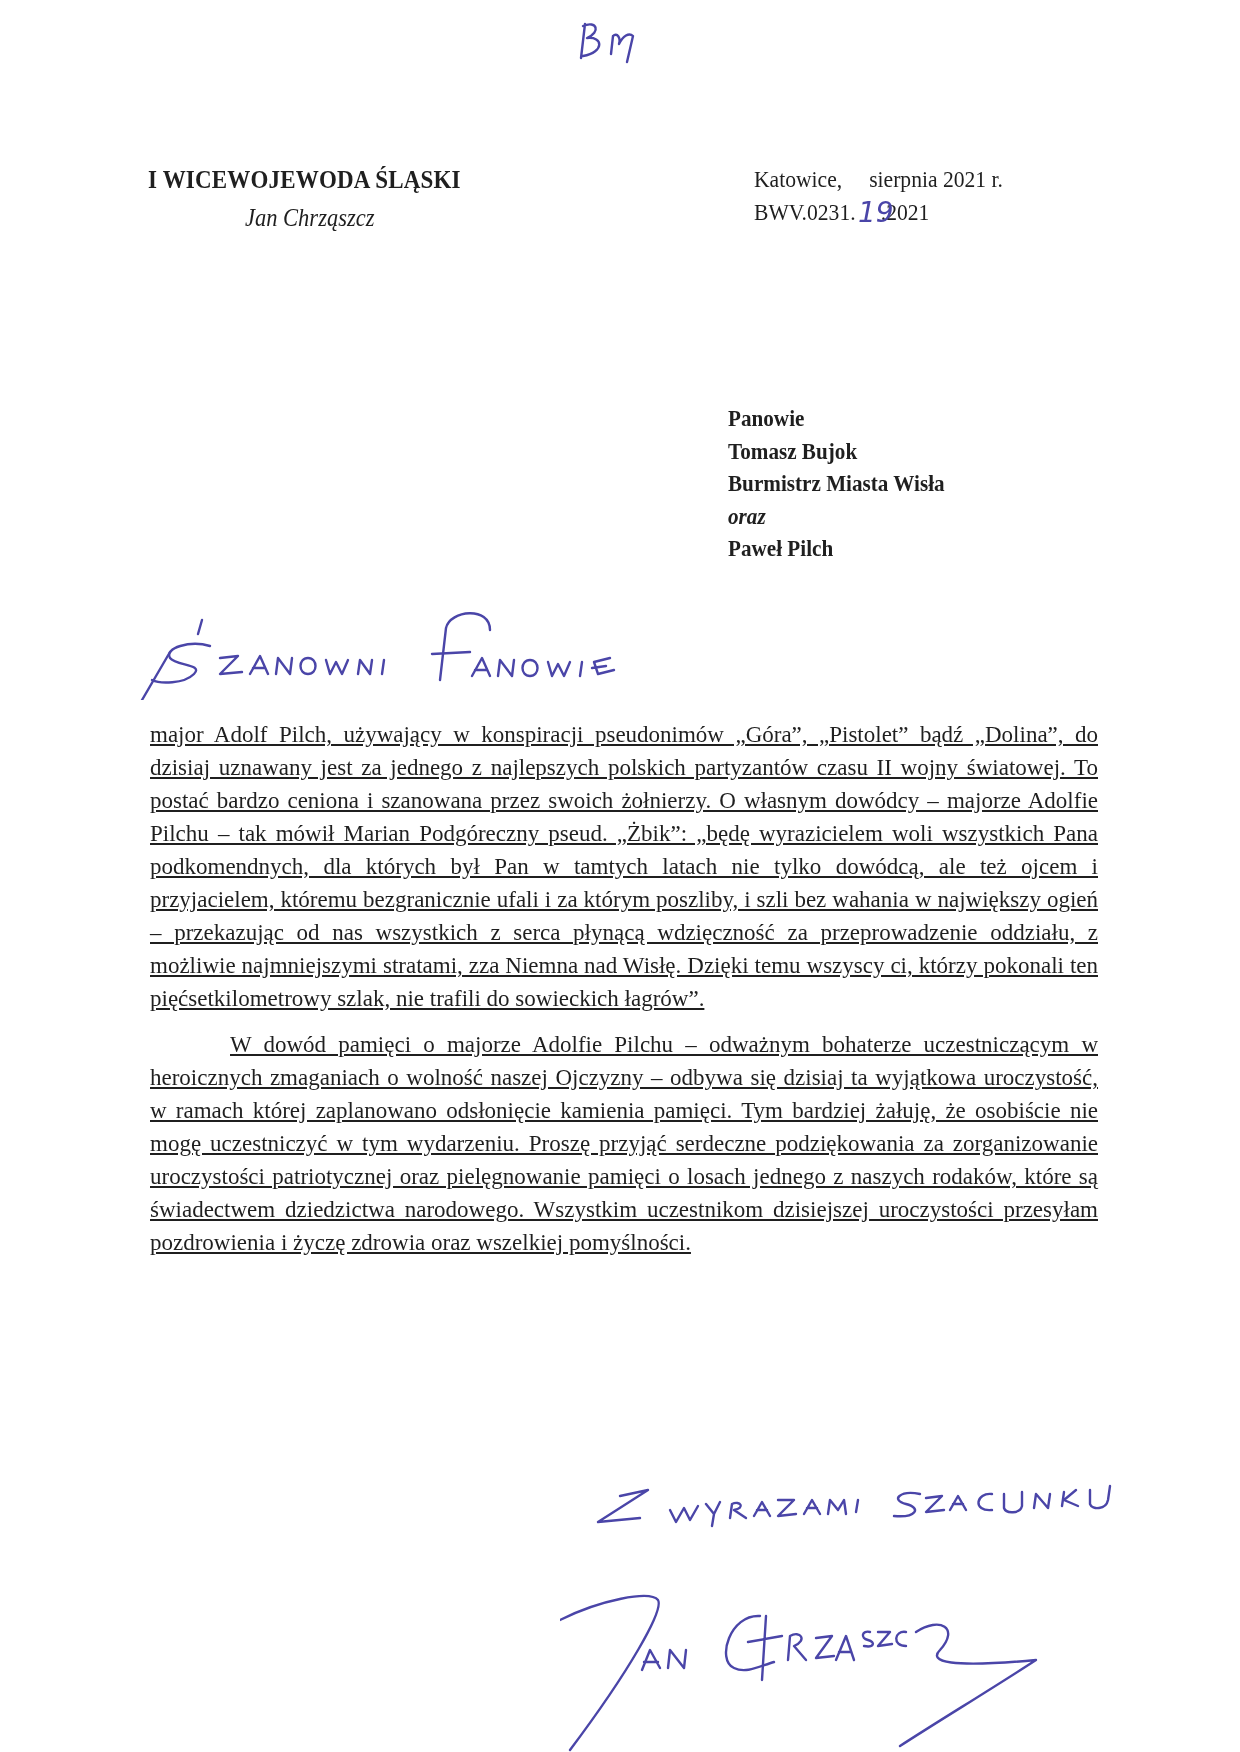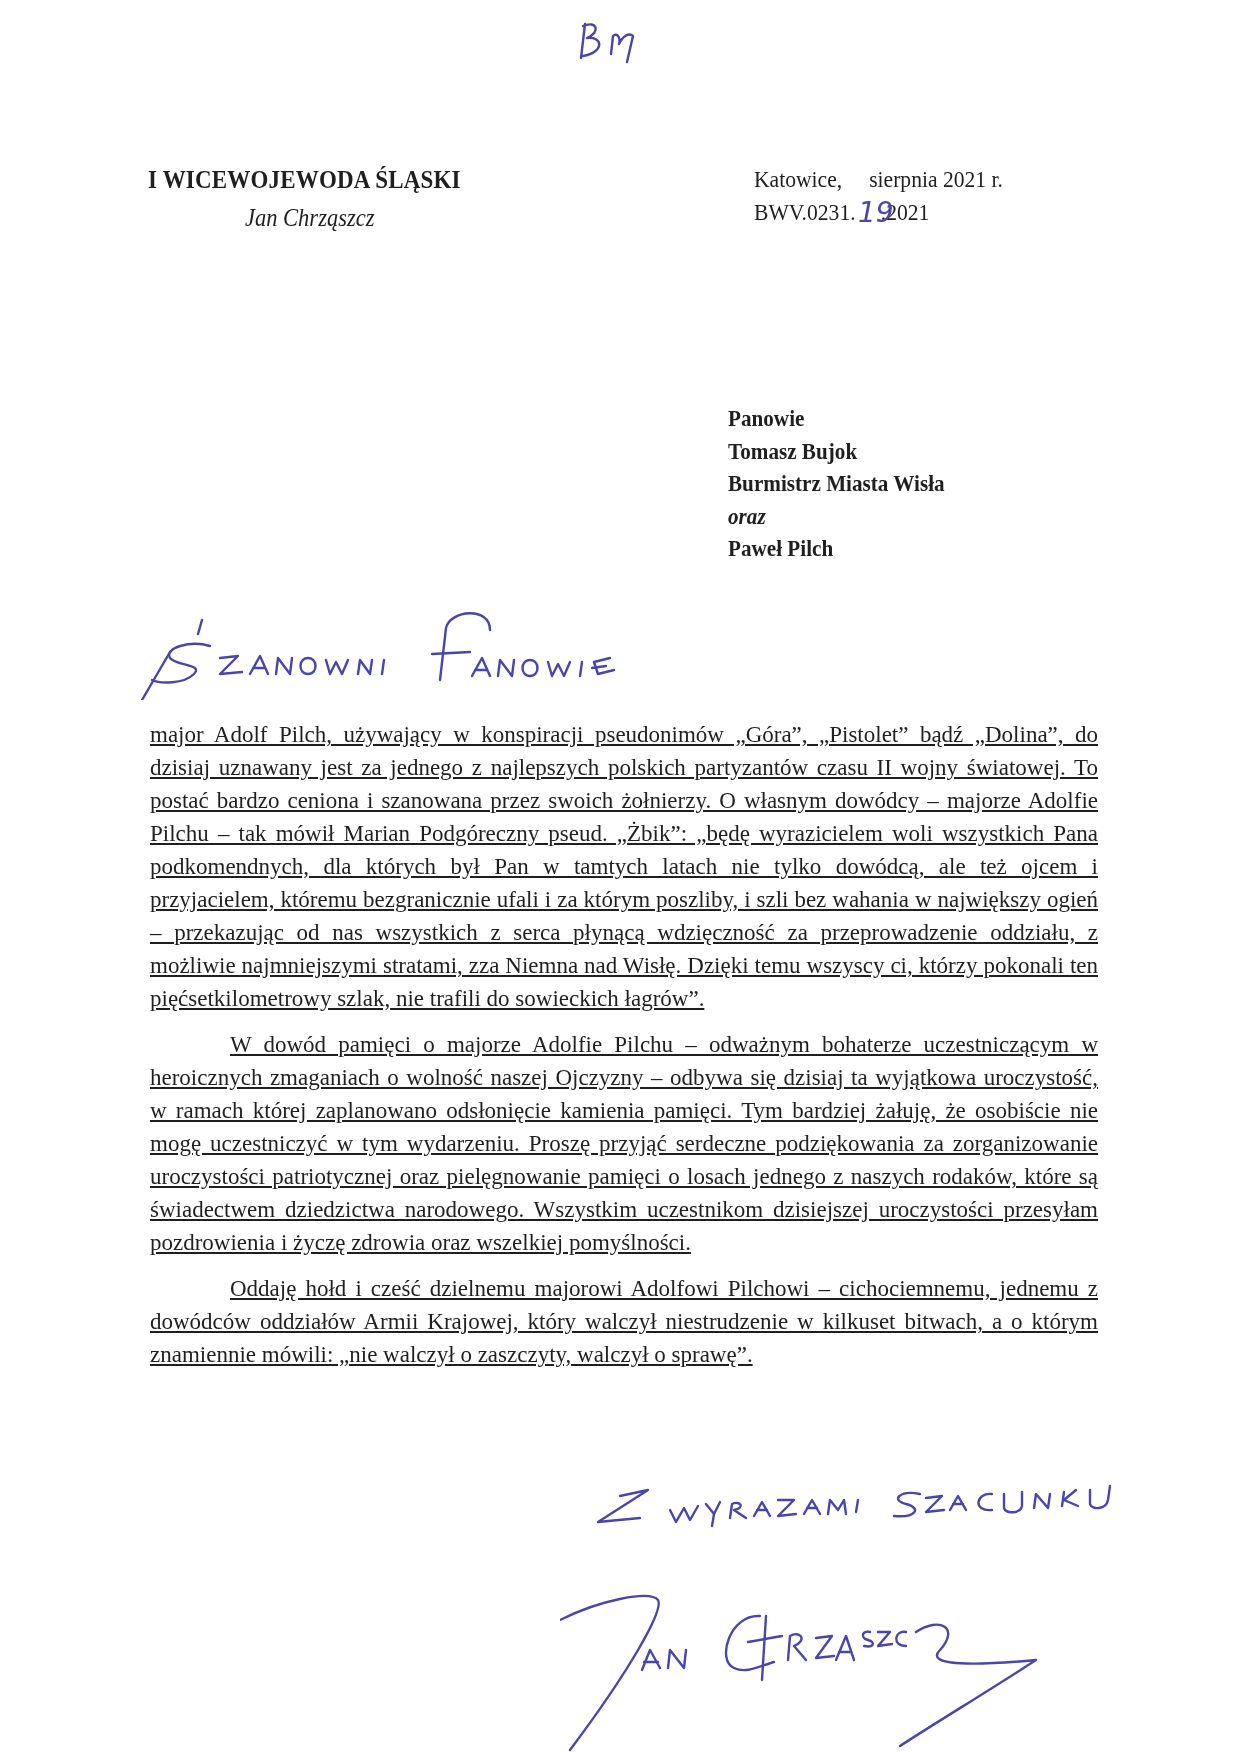--- a/index.html
+++ b/index.html
@@ -76,21 +76,20 @@
   <path class="ink" d="M358 76 L360 60 L372 76 L374 60"></path>
   <path class="ink" d="M390 60 C380 60 380 76 390 76 C400 76 400 60 390 60"></path>
   <path class="ink" d="M408 62 L412 76 L418 64 L424 76 L430 62"></path>
   <path class="ink" d="M440 76 L442 62"></path>
   <path class="ink" d="M470 58 L454 62 L458 74 L474 70 M452 68 L466 66"></path>
 </svg>
 
 <div id="body" class="abs">
   <p>major Adolf Pilch, używający w konspiracji pseudonimów „Góra”, „Pistolet” bądź „Dolina”, do dzisiaj uznawany jest za jednego z najlepszych polskich partyzantów czasu II wojny światowej. To postać bardzo ceniona i szanowana przez swoich żołnierzy. O własnym dowódcy – majorze Adolfie Pilchu – tak mówił Marian Podgóreczny pseud. „Żbik”: „będę wyrazicielem woli wszystkich Pana podkomendnych, dla których był Pan w tamtych latach nie tylko dowódcą, ale też ojcem i przyjacielem, któremu bezgranicznie ufali i za którym poszliby, i szli bez wahania w największy ogień – przekazując od nas wszystkich z serca płynącą wdzięczność za przeprowadzenie oddziału, z możliwie najmniejszymi stratami, zza Niemna nad Wisłę. Dzięki temu wszyscy ci, którzy pokonali ten pięćsetkilometrowy szlak, nie trafili do sowieckich łagrów”.</p>
   <p class="indent">W dowód pamięci o majorze Adolfie Pilchu – odważnym bohaterze uczestniczącym w heroicznych zmaganiach o wolność naszej Ojczyzny – odbywa się dzisiaj ta wyjątkowa uroczystość, w ramach której zaplanowano odsłonięcie kamienia pamięci. Tym bardziej żałuję, że osobiście nie mogę uczestniczyć w tym wydarzeniu. Proszę przyjąć serdeczne podziękowania za zorganizowanie uroczystości patriotycznej oraz pielęgnowanie pamięci o losach jednego z naszych rodaków, które są świadectwem dziedzictwa narodowego. Wszystkim uczestnikom dzisiejszej uroczystości przesyłam pozdrowienia i życzę zdrowia oraz wszelkiej pomyślności.</p>
-  <p class="indent">Oddaję hołd i cześć dzielnemu majorowi Adolfowi Pilchowi – cichociemnemu, jednemu z dowódców oddziałów Armii Krajowej, który walczył niestrudzenie w kilkuset bitwach, a o którym znamiennie mówili: „nie walczył o zaszczyty, walczył o sprawę”.</p>
 </div>
 
 <svg id="closing" class="abs" viewBox="0 0 560 80">
   <title>Z wyrazami szacunku</title>
   <path class="ink" d="M30 36 L58 30 L8 62 L50 58"></path>
   <path class="ink" d="M80 50 L86 62 L94 48 L100 60 L108 46"></path>
   <path class="ink" d="M116 44 L124 54 L130 42 M124 54 L122 66"></path>
   <path class="ink" d="M140 58 L142 44 C150 40 156 48 144 50 L156 58"></path>
   <path class="ink" d="M164 56 L172 42 L180 56 M167 50 L177 50"></path>
   <path class="ink" d="M188 40 L204 40 L188 56 L206 54"></path>

